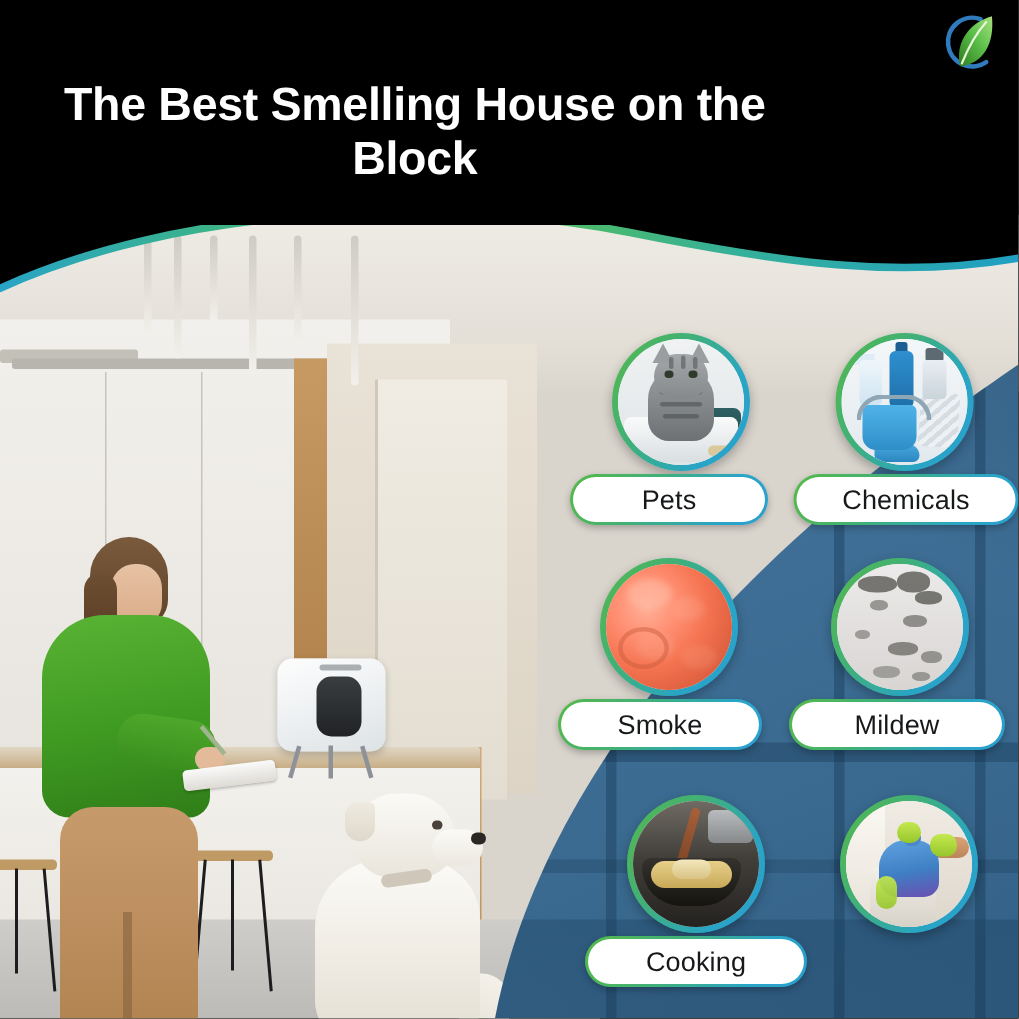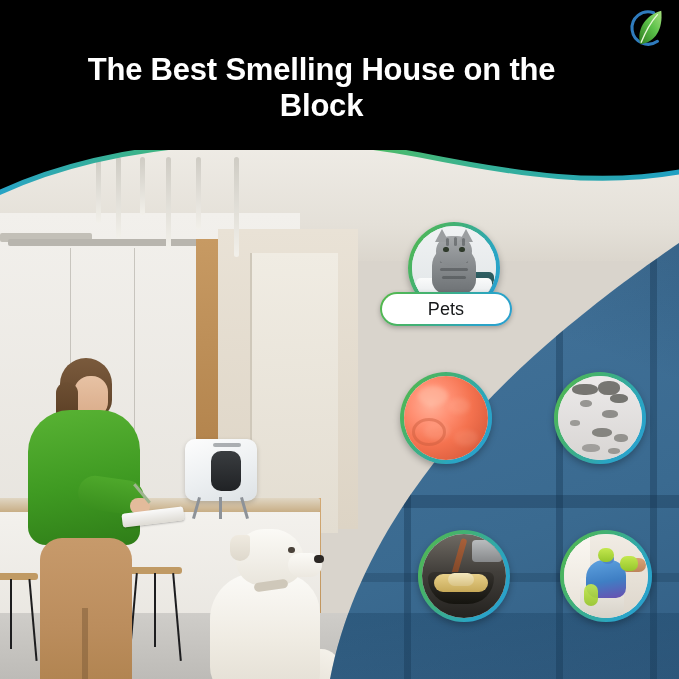--- a/index.html
+++ b/index.html
@@ -4,21 +4,21 @@
 <style>
   html,body{margin:0;padding:0;background:#000;}
   body{font-family:"Liberation Sans",sans-serif;}
 
   .ad{position:relative;width:679px;height:679px;overflow:hidden;background:#000;}
 
   
   .header{position:absolute;left:0;top:0;width:679px;height:150px;background:#000;z-index:40;}
   .headline{position:absolute;left:0;top:52px;width:553px;text-align:center;
             color:#fff;font-size:31px;font-weight:600;letter-spacing:-.2px;
-            font-family:"Liberation Sans",sans-serif;padding-left:45px;}
+            font-family:"Liberation Sans",sans-serif;}
   .logo{position:absolute;right:12px;top:6px;width:42px;height:44px;}
 
   
   .stage{position:absolute;left:0;top:143px;width:679px;height:536px;overflow:hidden;}
 
   
   .photo{position:absolute;inset:0;background:#d9d4cc;}
   .ph-ceiling{position:absolute;left:0;top:0;width:679px;height:118px;
       background:linear-gradient(180deg,#efece6 0%,#e4e0d8 70%,#dbd6cd 100%);}
   .ph-wallL{position:absolute;left:0;top:70px;width:300px;height:330px;
@@ -121,21 +121,21 @@
   .grid{position:absolute;left:380px;top:222px;width:299px;height:450px;z-index:25;}
   .cell{position:absolute;width:150px;height:150px;}
 
   .disc{position:absolute;left:28px;top:0;width:92px;height:92px;border-radius:50%;
       background:linear-gradient(120deg,#56b948 0%,#3fb07a 38%,#29a5c4 72%,#2a9fd0 100%);
       padding:4px;box-sizing:border-box;
       box-shadow:0 3px 7px rgba(0,0,0,.28);}
   .disc > .inner{width:100%;height:100%;border-radius:50%;overflow:hidden;position:relative;
       background:#e9eef2;}
 
-  .pill{position:absolute;top:70px;height:34px;border-radius:17px;
+  .pill{position:absolute;top:94px;height:34px;border-radius:17px;
       background:linear-gradient(120deg,#56b948 0%,#3fb07a 40%,#29a5c4 75%,#2a9fd0 100%);
       padding:2px;box-sizing:border-box;box-shadow:0 2px 5px rgba(0,0,0,.25);}
   .pill > .pinner{width:100%;height:100%;border-radius:15px;background:#fff;
       display:flex;align-items:center;justify-content:center;
       color:#16181a;font-size:18px;letter-spacing:.1px;}
 
   
   .art{position:absolute;inset:0;}
   
   .cat-bg{position:absolute;inset:0;background:linear-gradient(180deg,#f0f2f3,#dfe4e6);}
@@ -360,33 +360,58 @@
             <div class="cat-stripe" style="left:42px;top:11px;width:3px;height:9px"></div>
             <div class="cat-stripe" style="left:50px;top:12px;width:3px;height:8px"></div>
           </div>
         </div>
       </div>
       <div class="pill" style="left:0;width:132px">
         <div class="pinner">Pets</div>
       </div>
     </div>
 
+    <div class="cell" style="left:149px;top:0">
+      <div class="disc">
+        <div class="inner">
+          <div class="art">
+            <div class="chem-bg"></div>
+            <div class="chem-cloth"></div>
+            <div class="chem-pump"></div>
+            <div class="chem-soap"></div>
+            <div class="chem-cap"></div>
+            <div class="chem-bottle"></div>
+            <div class="chem-spray-h"></div>
+            <div class="chem-spray"></div>
+            <div class="chem-boot"></div>
+            <div class="chem-bucket"></div>
+            <div class="chem-handle"></div>
+          </div>
+        </div>
+      </div>
+      <div class="pill" style="left:0;width:150px">
+        <div class="pinner">Chemicals</div>
+      </div>
+    </div>
 
     <div class="cell" style="left:-8px;top:150px">
       <div class="disc">
         <div class="inner">
           <div class="art">
             <div class="smoke-bg"></div>
             <div class="smoke-b" style="left:14px;top:10px;width:30px;height:20px"></div>
             <div class="smoke-b" style="left:44px;top:22px;width:22px;height:16px;opacity:.4"></div>
             <div class="smoke-b" style="left:20px;top:46px;width:26px;height:18px;opacity:.35"></div>
             <div class="smoke-b" style="left:50px;top:54px;width:24px;height:16px;opacity:.3"></div>
             <div class="smoke-ring"></div>
           </div>
         </div>
+      </div>
+      <div class="pill" style="left:0;width:136px">
+        <div class="pinner">Smoke</div>
       </div>
     </div>
 
     <div class="cell" style="left:146px;top:150px">
       <div class="disc">
         <div class="inner">
           <div class="art">
             <div class="mild-bg"></div>
             <div class="mild-sp" style="left:14px;top:8px;width:26px;height:11px"></div>
             <div class="mild-sp" style="left:40px;top:5px;width:22px;height:14px"></div>
@@ -394,34 +419,40 @@
             <div class="mild-sp" style="left:22px;top:24px;width:12px;height:7px;opacity:.5"></div>
             <div class="mild-sp" style="left:44px;top:34px;width:16px;height:8px;opacity:.55"></div>
             <div class="mild-sp" style="left:12px;top:44px;width:10px;height:6px;opacity:.45"></div>
             <div class="mild-sp" style="left:34px;top:52px;width:20px;height:9px;opacity:.6"></div>
             <div class="mild-sp" style="left:56px;top:58px;width:14px;height:8px;opacity:.5"></div>
             <div class="mild-sp" style="left:24px;top:68px;width:18px;height:8px;opacity:.4"></div>
             <div class="mild-sp" style="left:50px;top:72px;width:12px;height:6px;opacity:.45"></div>
           </div>
         </div>
       </div>
+      <div class="pill" style="left:0;width:144px">
+        <div class="pinner">Mildew</div>
+      </div>
     </div>
 
     <div class="cell" style="left:10px;top:308px">
       <div class="disc">
         <div class="inner">
           <div class="art">
             <div class="cook-bg"></div>
             <div class="cook-pot"></div>
             <div class="cook-spoon"></div>
             <div class="cook-pan"></div>
             <div class="cook-food"></div>
             <div class="cook-food2"></div>
           </div>
         </div>
+      </div>
+      <div class="pill" style="left:0;width:148px">
+        <div class="pinner">Cooking</div>
       </div>
     </div>
 
     <div class="cell" style="left:152px;top:308px">
       <div class="disc">
         <div class="inner">
           <div class="art">
             <div class="trash-bg"></div>
             <div class="trash-wall"></div>
             <div class="trash-bin"></div>

